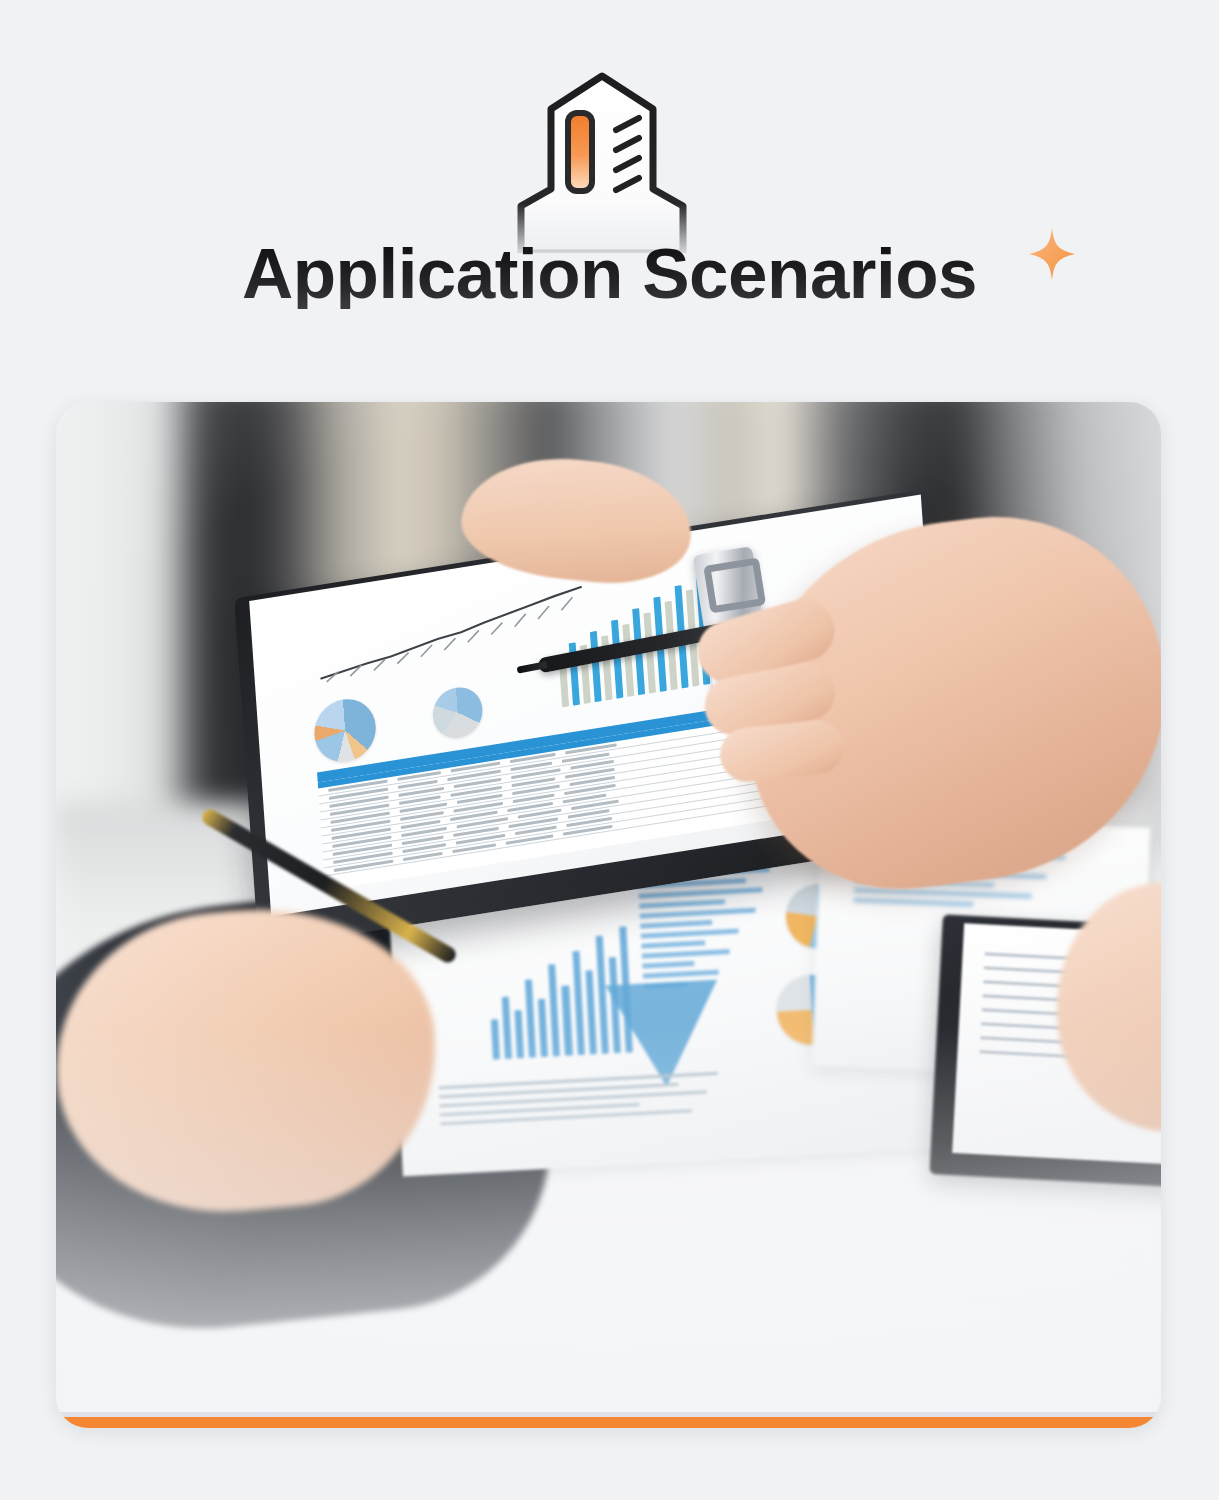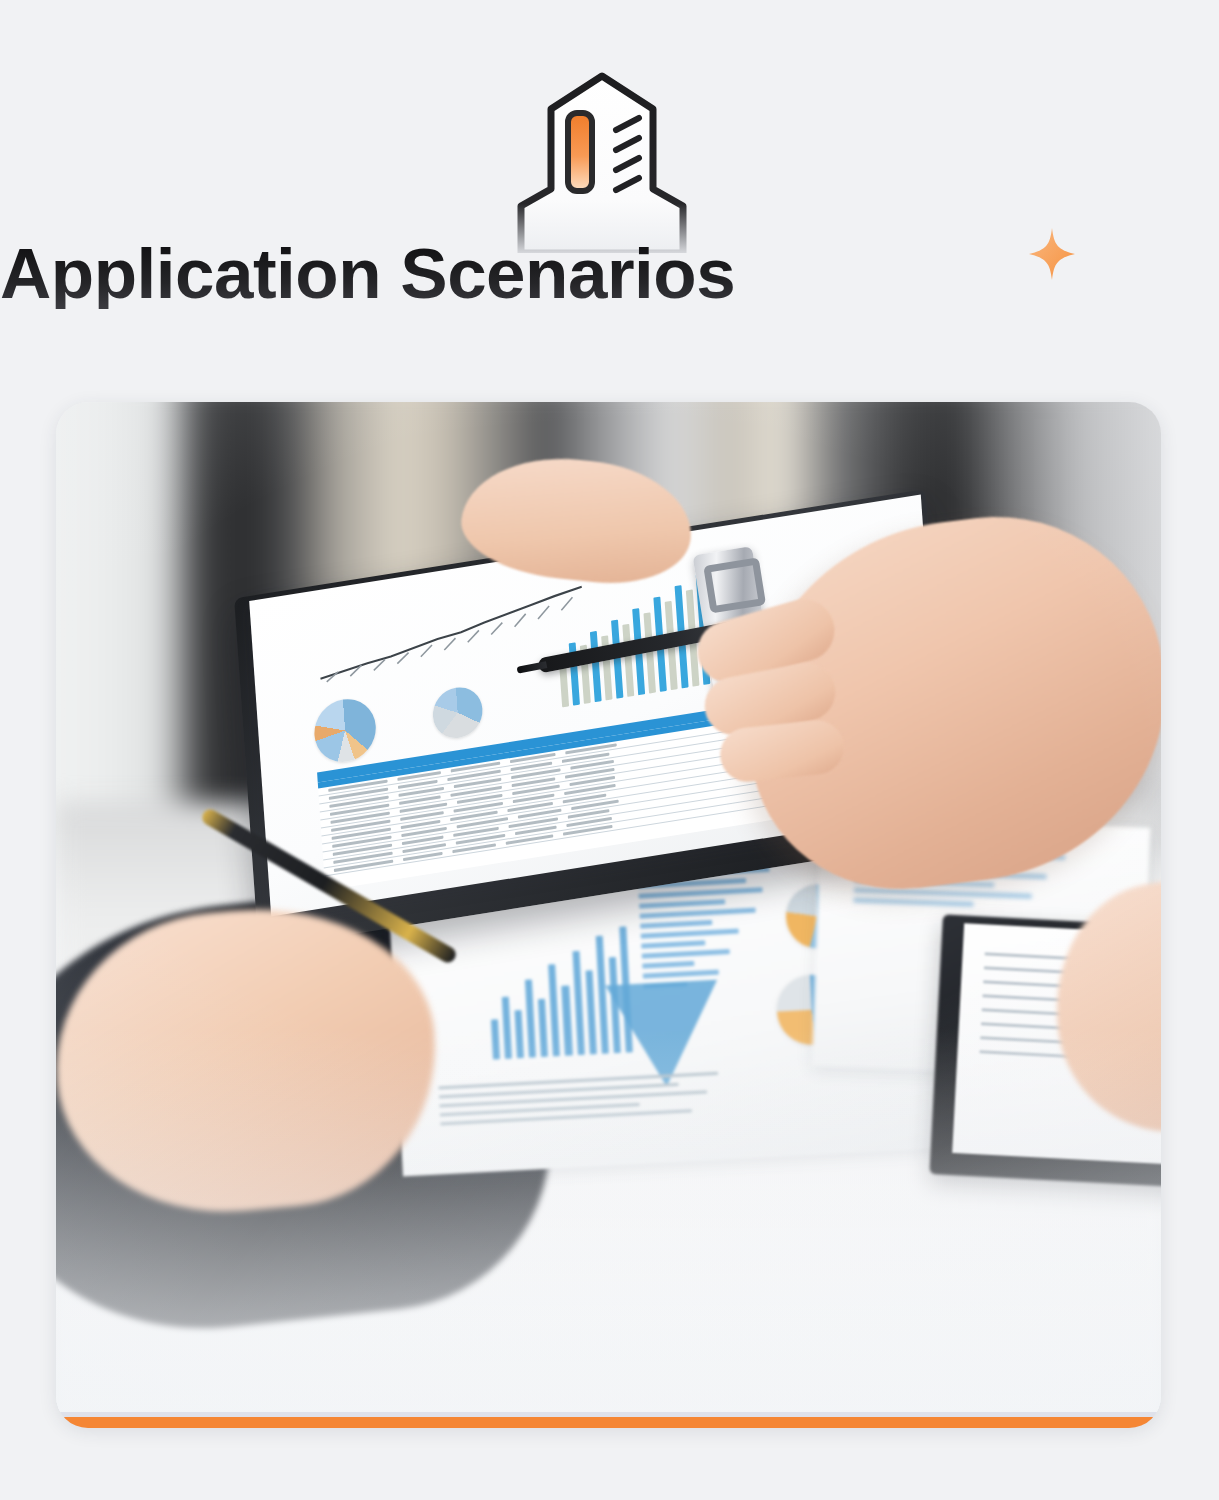--- a/index.html
+++ b/index.html
@@ -33,20 +33,21 @@
     top: 68px;
     width: 210px;
     height: 185px;
   }
 
   .title-row {
     position: absolute;
     left: 0;
     top: 238px;
     width: 1219px;
+    text-align: center;
   }
 
   .page-title {
     display: inline-block;
     position: relative;
     font-family: "Liberation Sans", sans-serif;
     font-size: 71px;
     font-weight: bold;
     letter-spacing: -0.5px;
     color: #1b1b1d;

